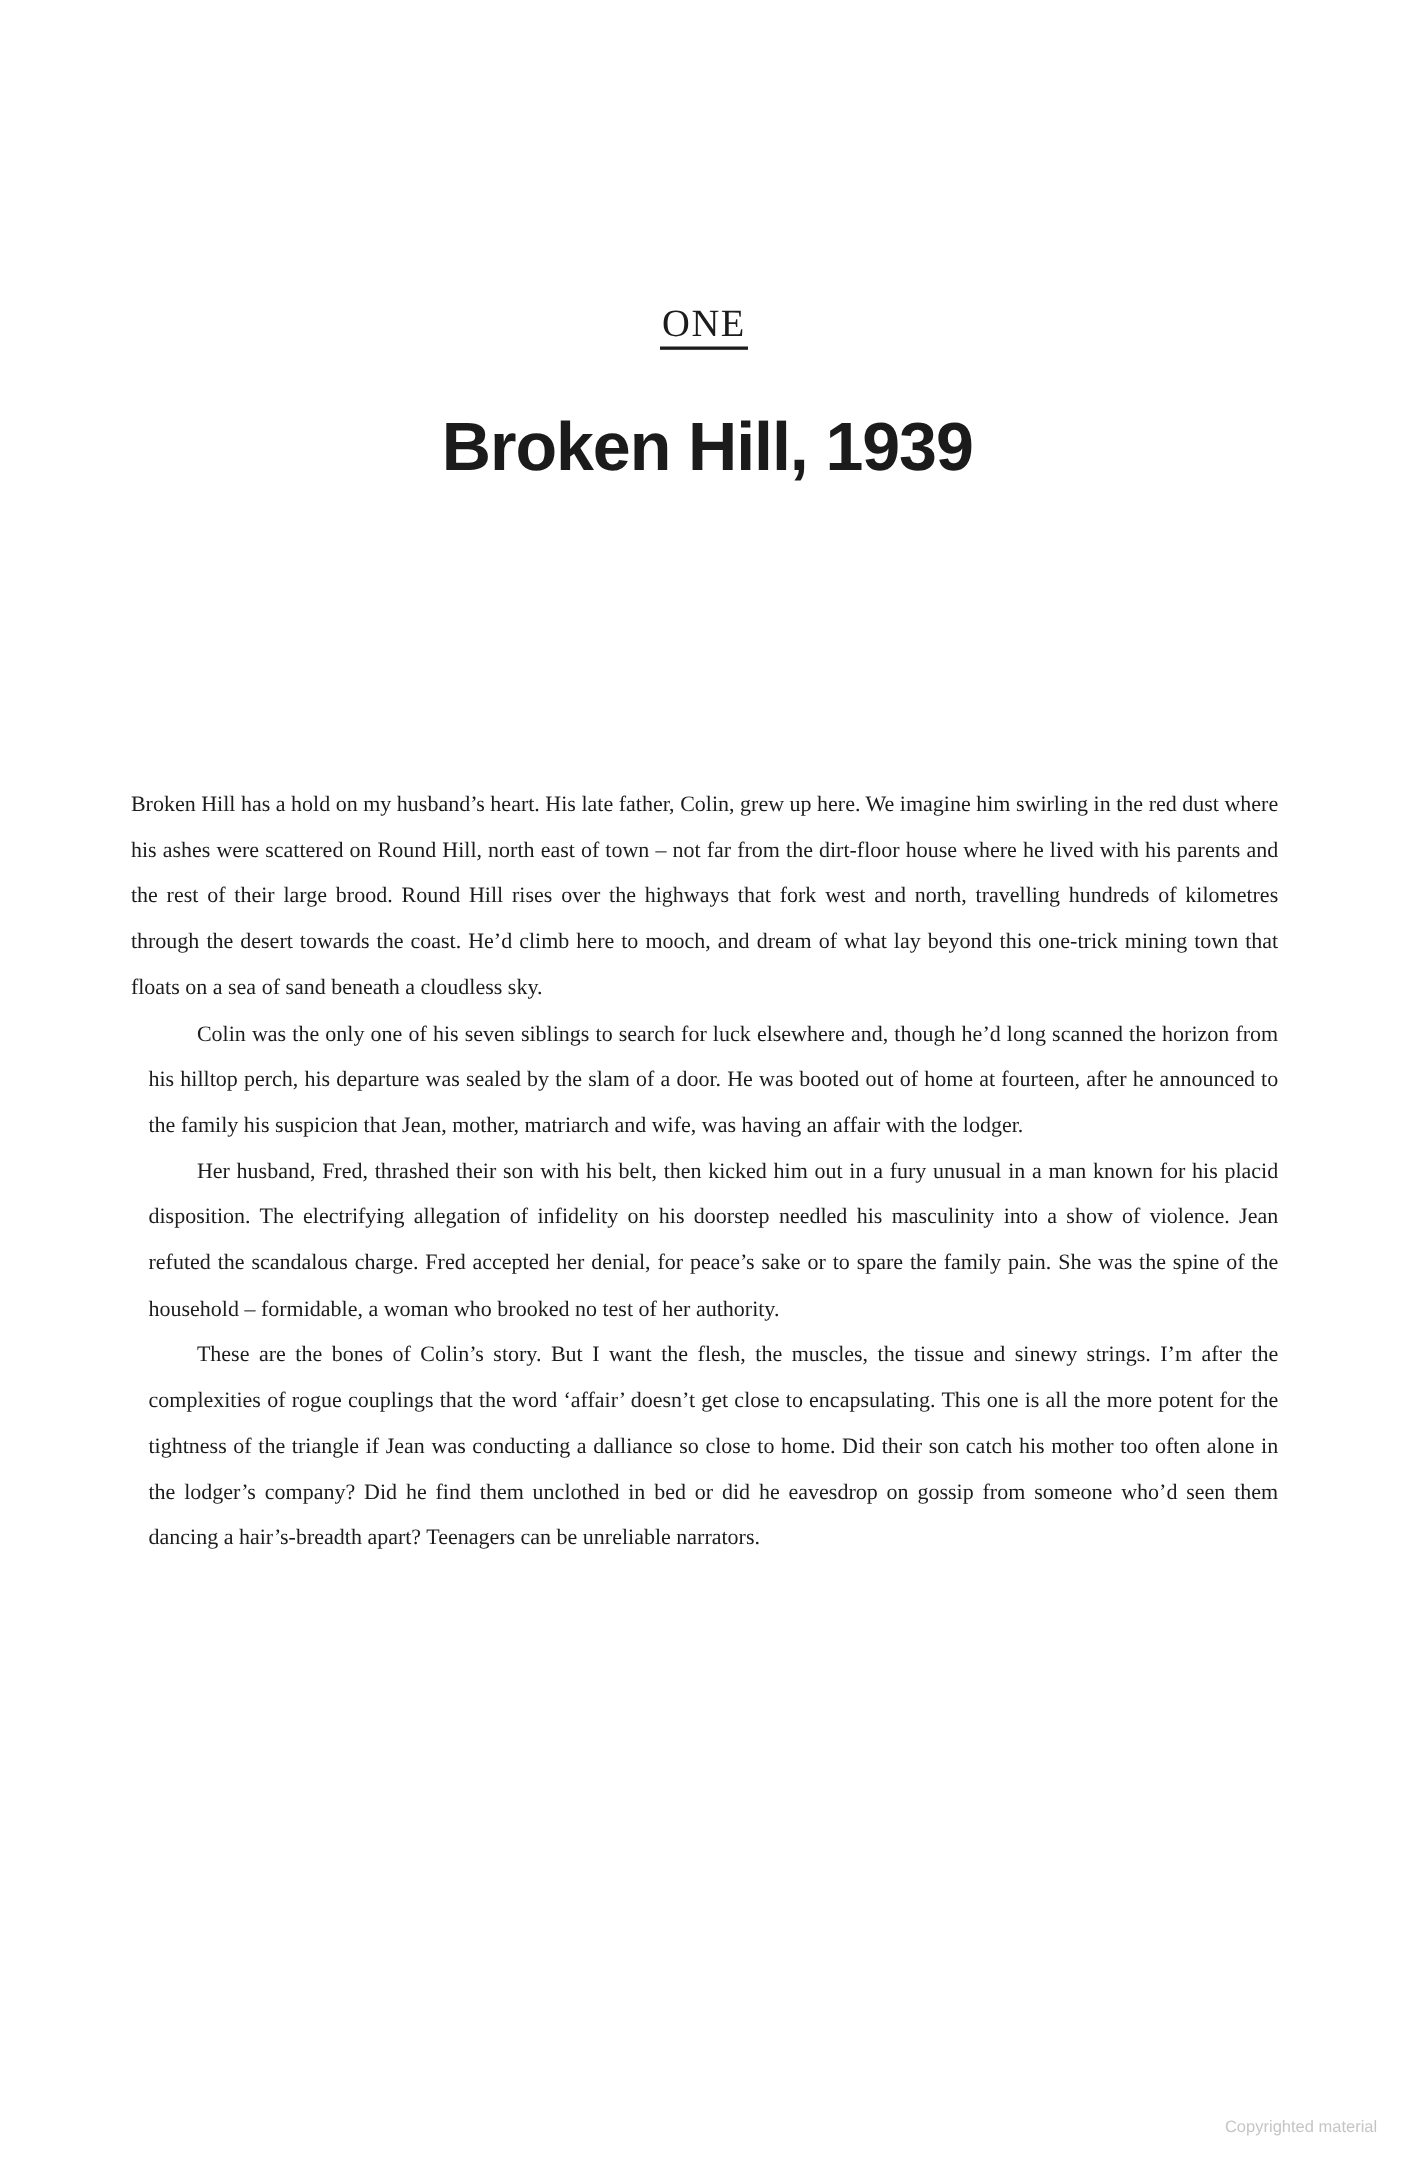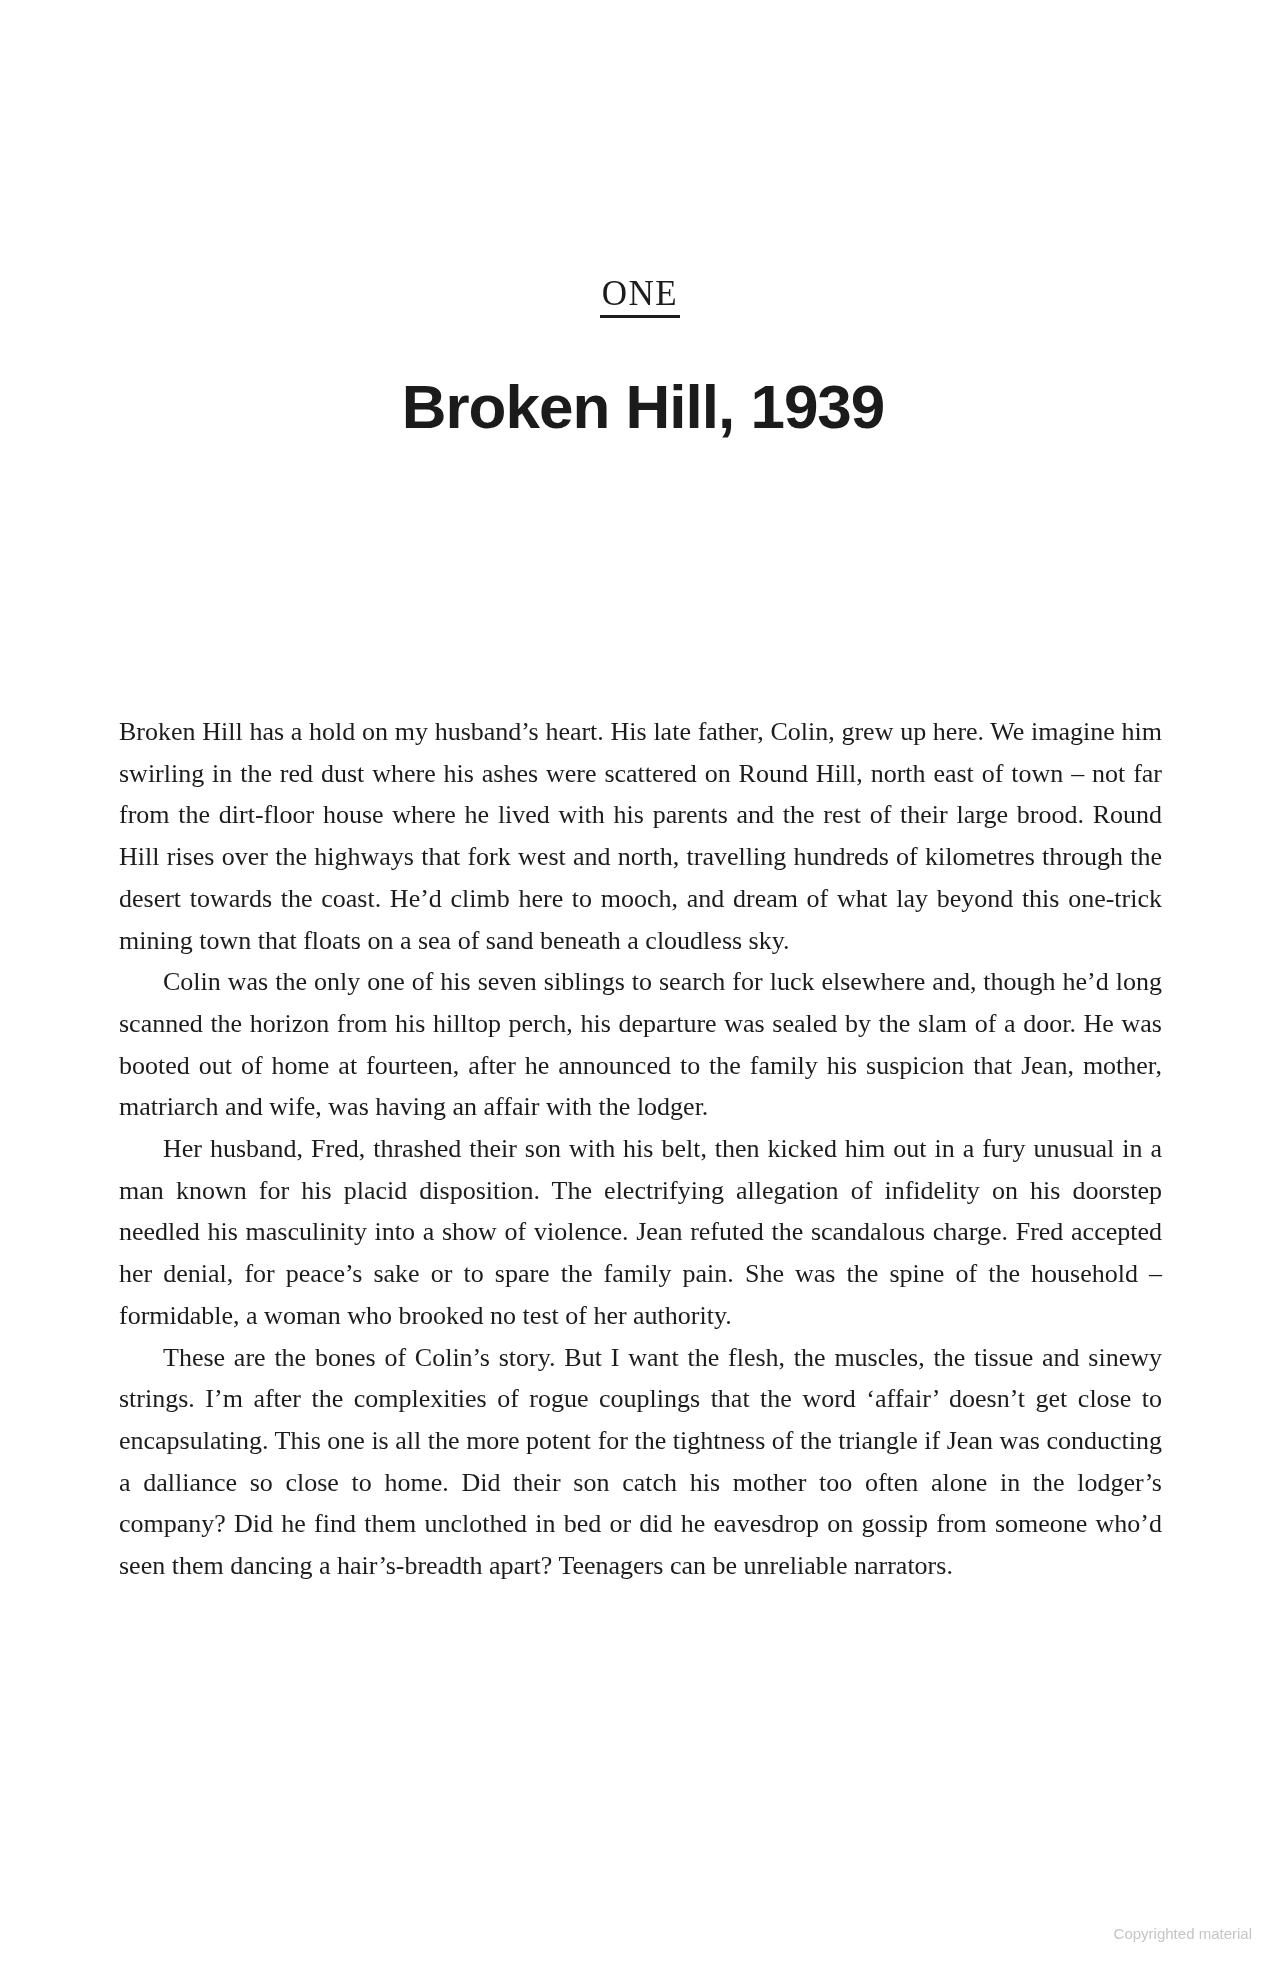--- a/index.html
+++ b/index.html
@@ -42,31 +42,32 @@
     font-size: 62px;
     letter-spacing: -1px;
     color: #1b1b1b;
   }
   .body-text {
     position: absolute;
     top: 711px;
     left: 119px;
     width: 1043px;
     font-family: "Liberation Serif", serif;
-    font-size: 26px;
+    font-size: 20px;
     line-height: 41.7px;
     color: #1c1c1c;
     text-align: justify;
   }
   .body-text p {
     margin: 0;
     padding: 0;
   }
   .body-text p.indented {
     text-indent: 44px;
+    margin-left: 16px;
   }
   .watermark {
     position: absolute;
     top: 1925px;
     right: 28px;
     font-family: "Liberation Sans", sans-serif;
     font-size: 15px;
     color: #c5c5c5;
   }
 </style>

